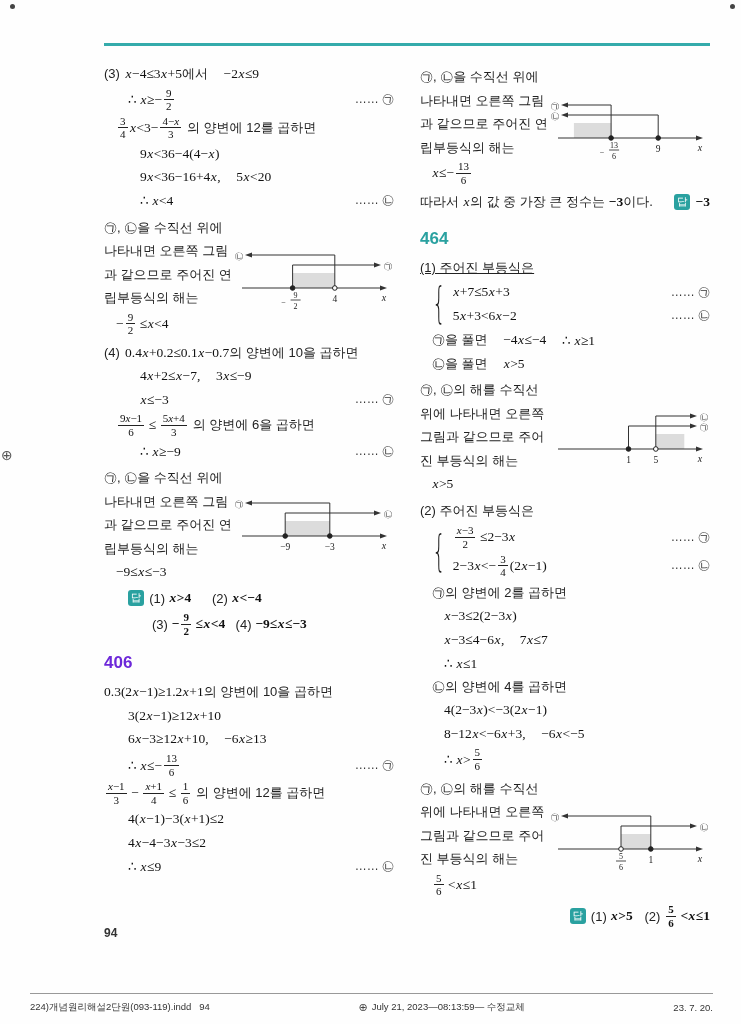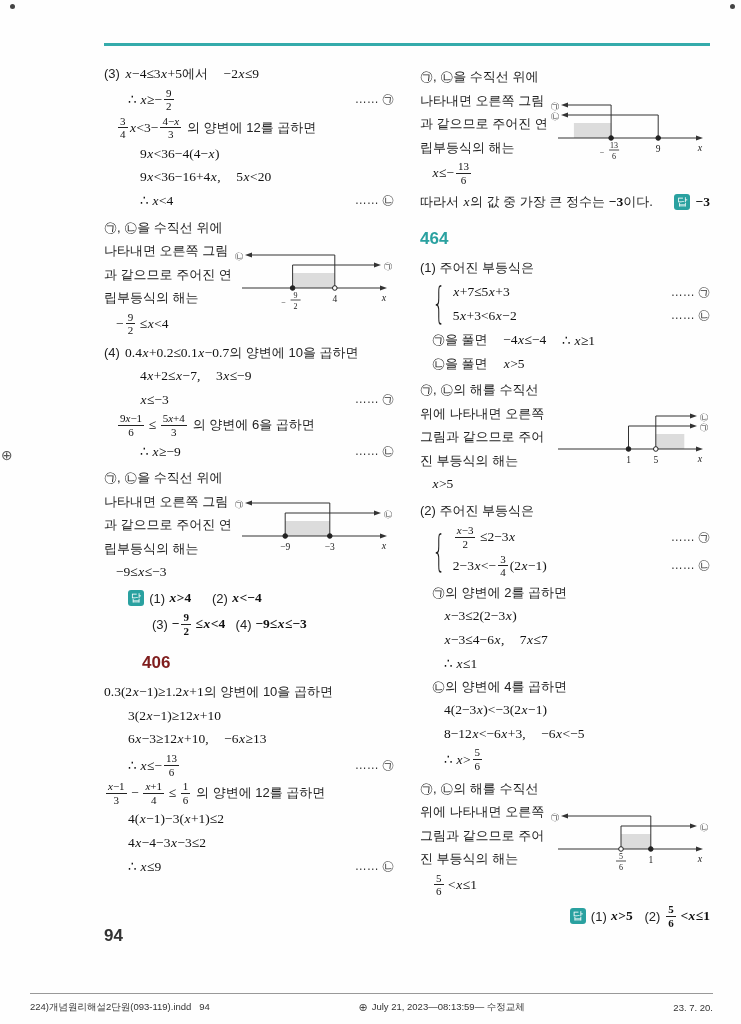--- a/index.html
+++ b/index.html
@@ -32,21 +32,21 @@
   .rowblk{display:flex;align-items:center;margin:3px 0;}
   .rowtext{flex:1;min-width:0;}
   .para{font-size:13px;line-height:23.5px;word-break:break-all;}
   .figsvg{flex:0 0 auto;margin-top:3px;}
   .fx{font:italic 10px "Liberation Serif",serif;fill:#222;}
   .flab{font:9.5px "Liberation Serif",serif;fill:#222;}
   .flabs{font:8px "Liberation Serif",serif;fill:#222;}
   .ftag{font:9px "Liberation Sans",sans-serif;fill:#333;}
   .ansbox{display:inline-flex;align-items:center;justify-content:center;color:#fff;font-size:10.5px;
           width:16px;height:16px;border-radius:3px;flex:0 0 auto;}
-  .page-number{position:absolute;left:104px;top:926px;font-size:17px;font-weight:bold;color:#333;}
+  .page-number{position:absolute;left:104px;top:926px;font-size:12px;font-weight:bold;color:#333;}
   footer{position:absolute;left:30px;right:28px;bottom:10px;border-top:1px solid #999;padding-top:7px;
          display:flex;justify-content:space-between;align-items:center;font-size:9.5px;color:#333;}
   .ws{white-space:pre;}
   .fc{display:inline-flex;align-items:center;gap:4px;}
   .freg{font-size:11px;color:#444;}
 </style>
 </head>
 <body>
 
 <div class="page">
@@ -212,21 +212,21 @@
             <span class="fnum">9</span>
             <span class="fden">2</span>
           </span>
           <span class="sp" style="width: 0.2em;"></span>
           <span class="m b">≤<i>x</i>&lt;4</span>
           <span class="sp" style="width: 0.8em;"></span>
           <span class="k">(4)</span>
           <span class="sp" style="width: 0.3em;"></span>
           <span class="m b">−9≤<i>x</i>≤−3</span>
         </div>
-        <div class="phead" style="color: #7f1d1d; margin-left: 38px;">406</div>
+        <div class="phead" style="color: #6d28d9;">406</div>
         <div class="line" style="padding-left: 0px;">
           <span class="m">0.3(2<i>x</i>−1)≥1.2<i>x</i>+1</span>
           <span class="k">의 양변에 10을 곱하면</span>
         </div>
         <div class="line" style="padding-left: 24px;">
           <span class="m">3(2<i>x</i>−1)≥12<i>x</i>+10</span>
         </div>
         <div class="line" style="padding-left: 24px;">
           <span class="m">6<i>x</i>−3≥12<i>x</i>+10,</span>
           <span class="sp" style="width: 1.2em;"></span>
@@ -314,21 +314,21 @@
           <span class="k">의 값 중 가장 큰 정수는</span>
           <span class="sp" style="width: 0.3em;"></span>
           <span class="m b">−3</span>
           <span class="k">이다.</span>
           <span class="gap"></span>
           <span class="ansbox" style="background: rgb(42, 161, 160);">답</span>
           <span class="sp" style="width: 0.4em;"></span>
           <span class="m b">−3</span>
         </div>
         <div class="phead" style="color: rgb(42, 161, 160);">464</div>
-        <div class="line" style="padding-left: 0px;">
+        <div class="line" style="padding-left: 0px; text-decoration: underline;">
           <span class="k">(1) 주어진 부등식은</span>
         </div>
         <div class="sys">
           <span class="brace">{</span>
           <div class="syslines">
             <div class="line" style="padding-left: 0px;">
               <span class="m"><i>x</i>+7≤5<i>x</i>+3</span>
               <span class="dots">…… ㉠</span>
             </div>
             <div class="line" style="padding-left: 0px;">

